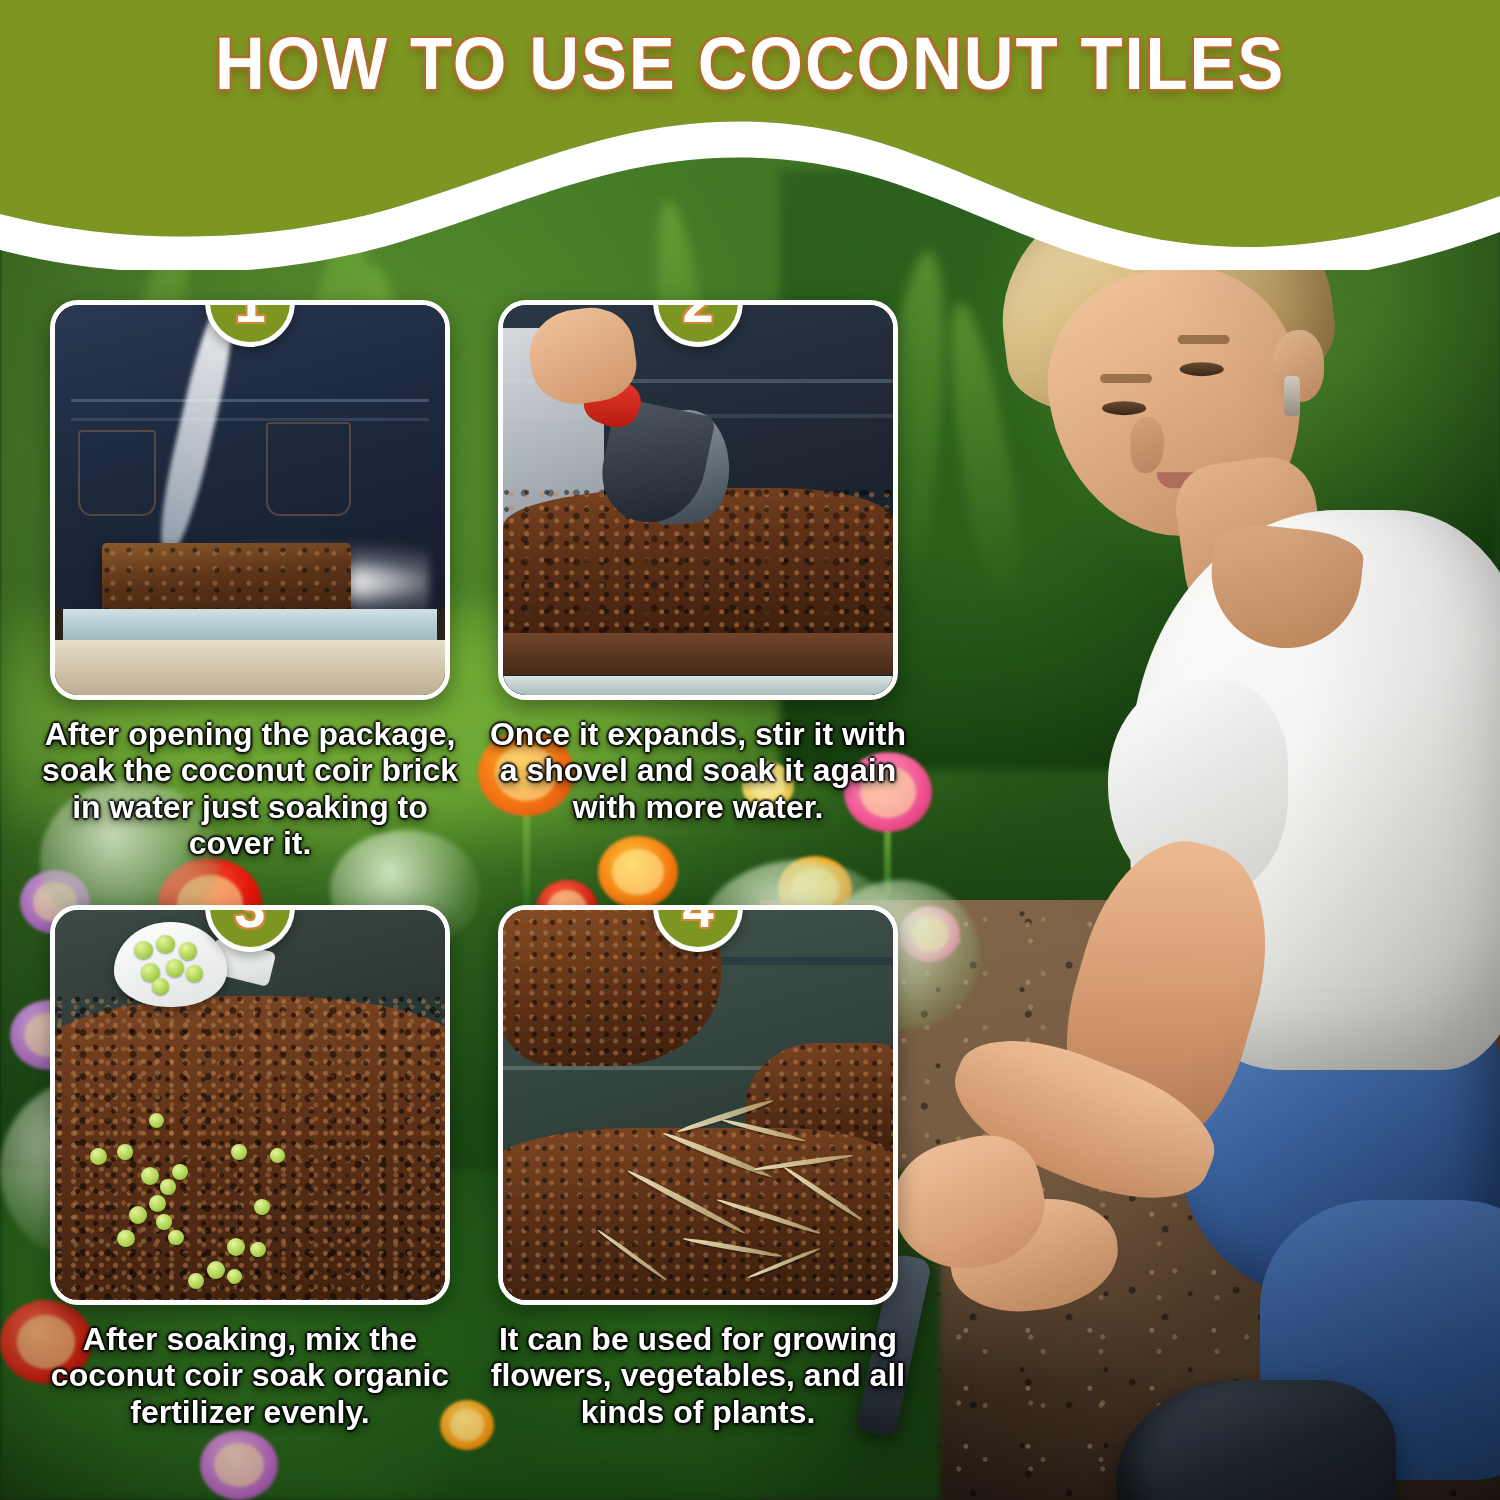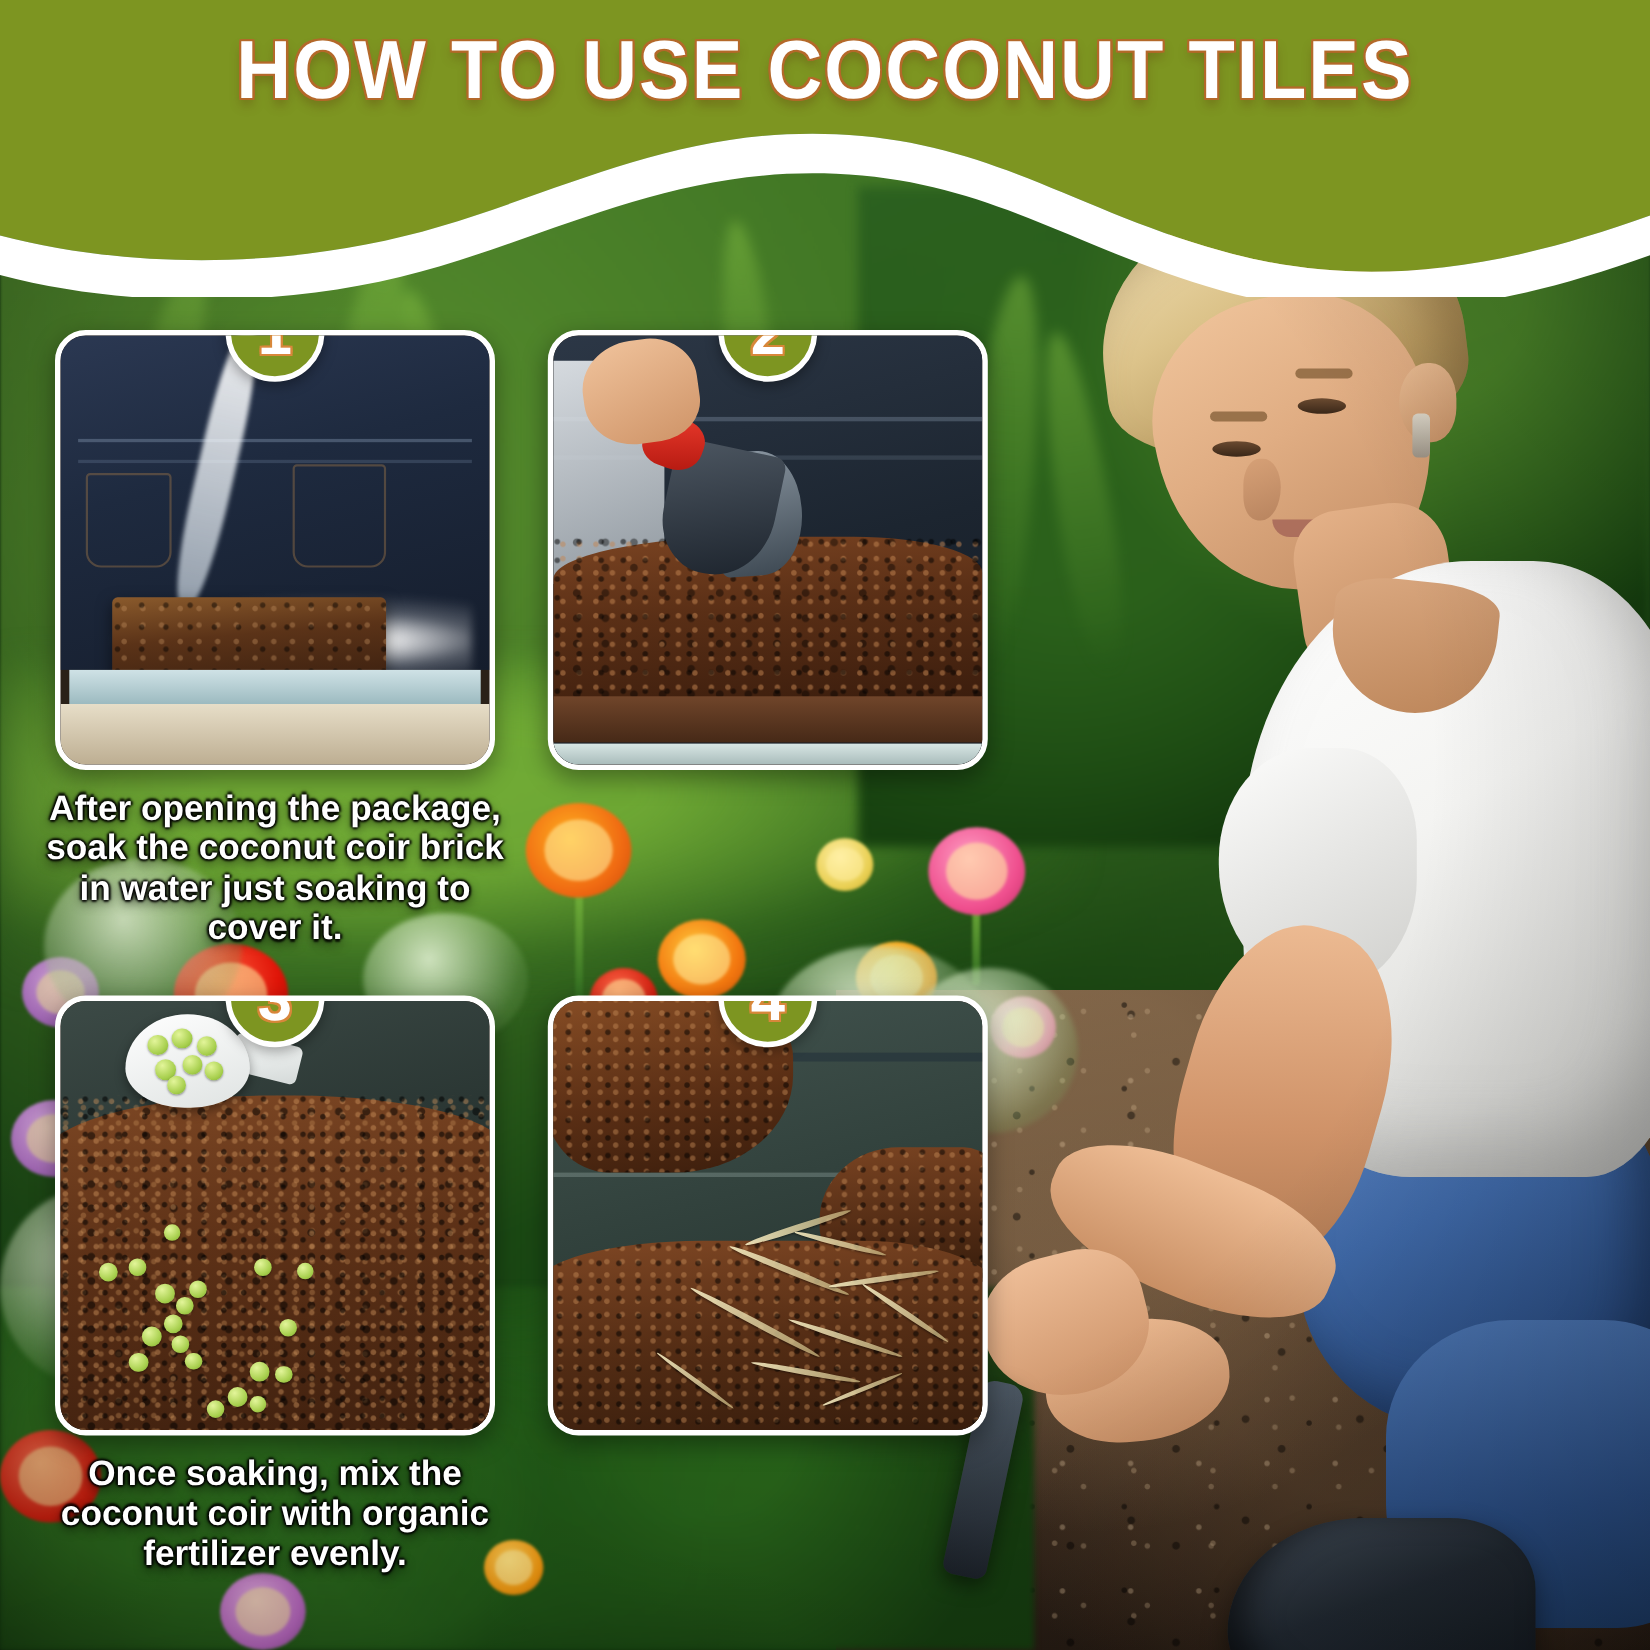--- a/index.html
+++ b/index.html
@@ -584,20 +584,21 @@
           <div class="s2-coir"></div>
           <div class="s2-blade2"></div>
           <div class="s2-blade"></div>
           <div class="s2-grip"></div>
           <div class="s2-hand"></div>
           <div class="s2-rim"></div>
           <div class="s2-base"></div>
         </div>
         <div class="step-badge">2</div>
       </div>
+      <div class="step-caption">Once it expands, stir it with a shovel and soak it again with more water.</div>
     </div>
 
     <div class="step step-3">
       <div class="step-photo">
         <div class="scene">
           <div class="s3-pot"></div>
           <div class="s3-coir"></div>
           <div class="s3-spoon-handle"></div>
           <div class="s3-spoon">
             <div class="pellet" style="left:18%;top:22%;width:17%;height:22%;"></div>
@@ -625,21 +626,21 @@
             <div class="pellet" style="left:51%;top:74%;width:4.2%;height:4.2%;"></div>
             <div class="pellet" style="left:44%;top:84%;width:4.6%;height:4.6%;"></div>
             <div class="pellet" style="left:50%;top:85%;width:4%;height:4%;"></div>
             <div class="pellet" style="left:39%;top:90%;width:4.6%;height:4.6%;"></div>
             <div class="pellet" style="left:44%;top:92%;width:4%;height:4%;"></div>
             <div class="pellet" style="left:34%;top:93%;width:4.2%;height:4.2%;"></div>
           </div>
         </div>
         <div class="step-badge">3</div>
       </div>
-      <div class="step-caption">Once soaking, mix the coconut coir with organic fertilizer evenly.</div>
+      <div class="step-caption">After soaking, mix the coconut coir soak organic fertilizer evenly.</div>
     </div>
 
     <div class="step step-4">
       <div class="step-photo">
         <div class="scene">
           <div class="s4-tub"></div>
           <div class="s4-tub-line" style="top:40%;"></div>
           <div class="s4-tub-line" style="top:12%;background:rgba(30,44,56,.5);height:8px;"></div>
           <div class="s4-clump-top clump-grain"></div>
           <div class="s4-clump-right clump-grain"></div>
@@ -652,16 +653,17 @@
             <div class="root" style="left:30%;top:74%;width:34%;height:6px;transform:rotate(28deg);"></div>
             <div class="root" style="left:54%;top:78%;width:28%;height:5px;transform:rotate(18deg);"></div>
             <div class="root" style="left:70%;top:72%;width:24%;height:5px;transform:rotate(34deg);"></div>
             <div class="root" style="left:46%;top:86%;width:26%;height:5px;transform:rotate(10deg);"></div>
             <div class="root" style="left:22%;top:88%;width:22%;height:4px;transform:rotate(36deg);"></div>
             <div class="root" style="left:62%;top:90%;width:20%;height:4px;transform:rotate(-22deg);"></div>
           </div>
         </div>
         <div class="step-badge">4</div>
       </div>
+      <div class="step-caption">It can be used for growing flowers, vegetables, and all kinds of plants.</div>
     </div>
 
   </div>
 </div>
 
 </body></html>

